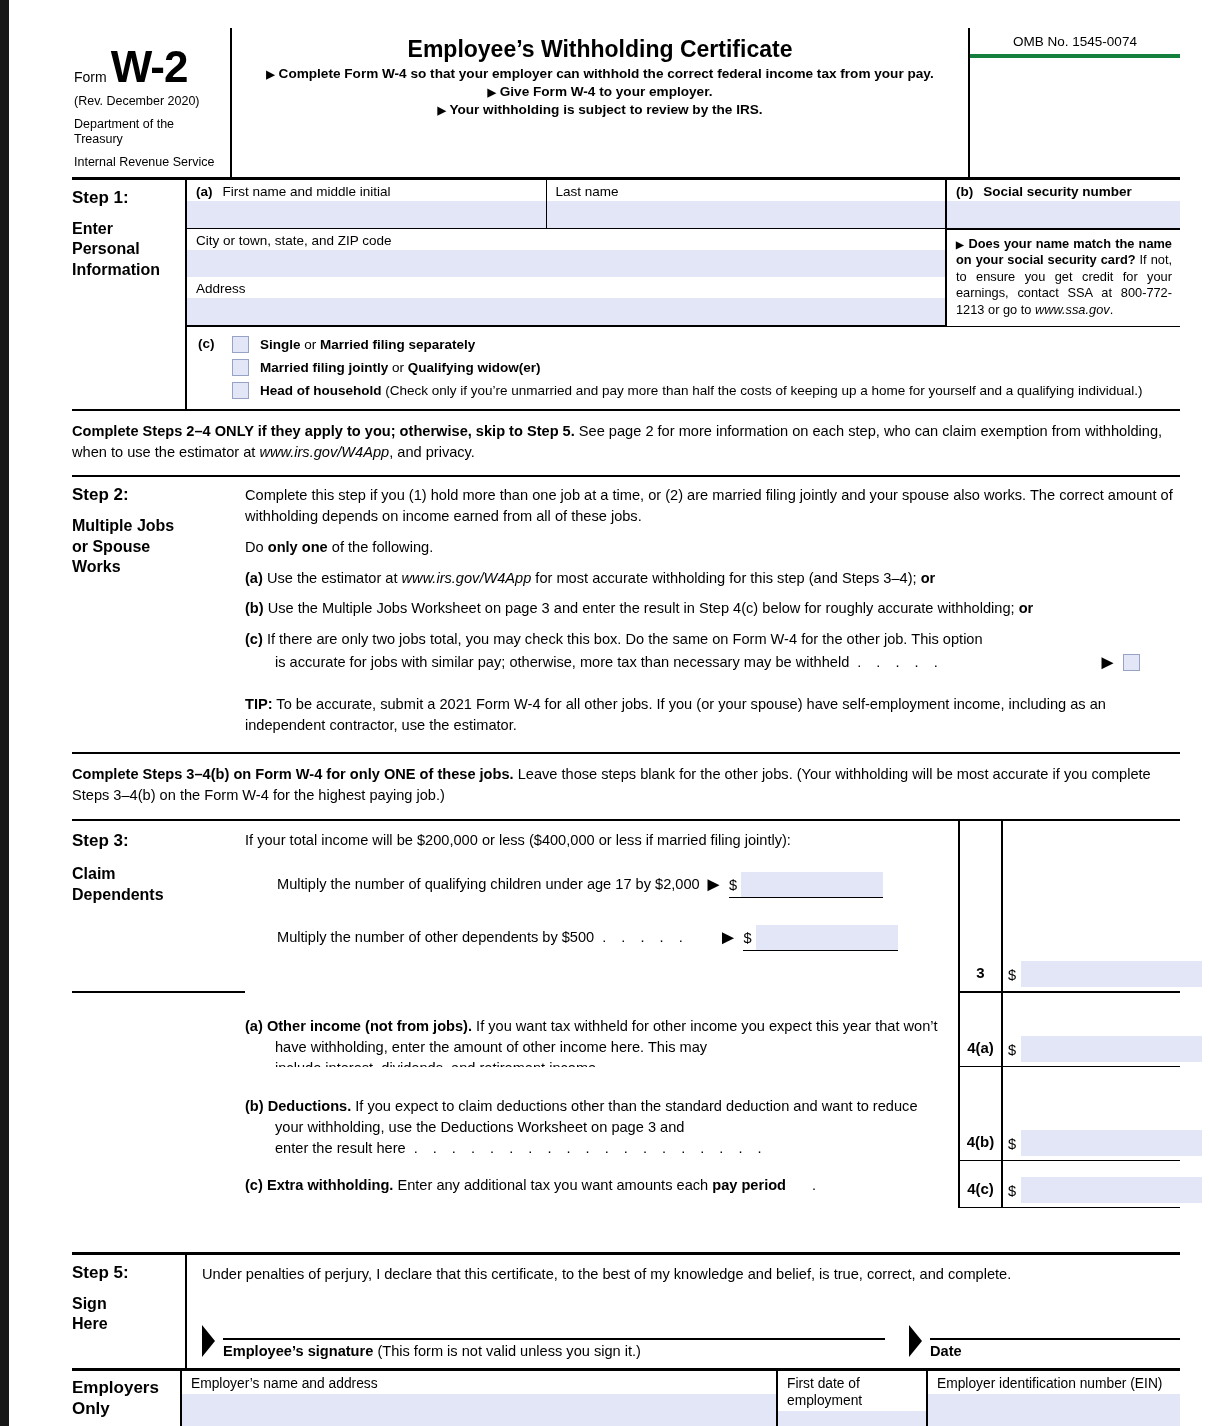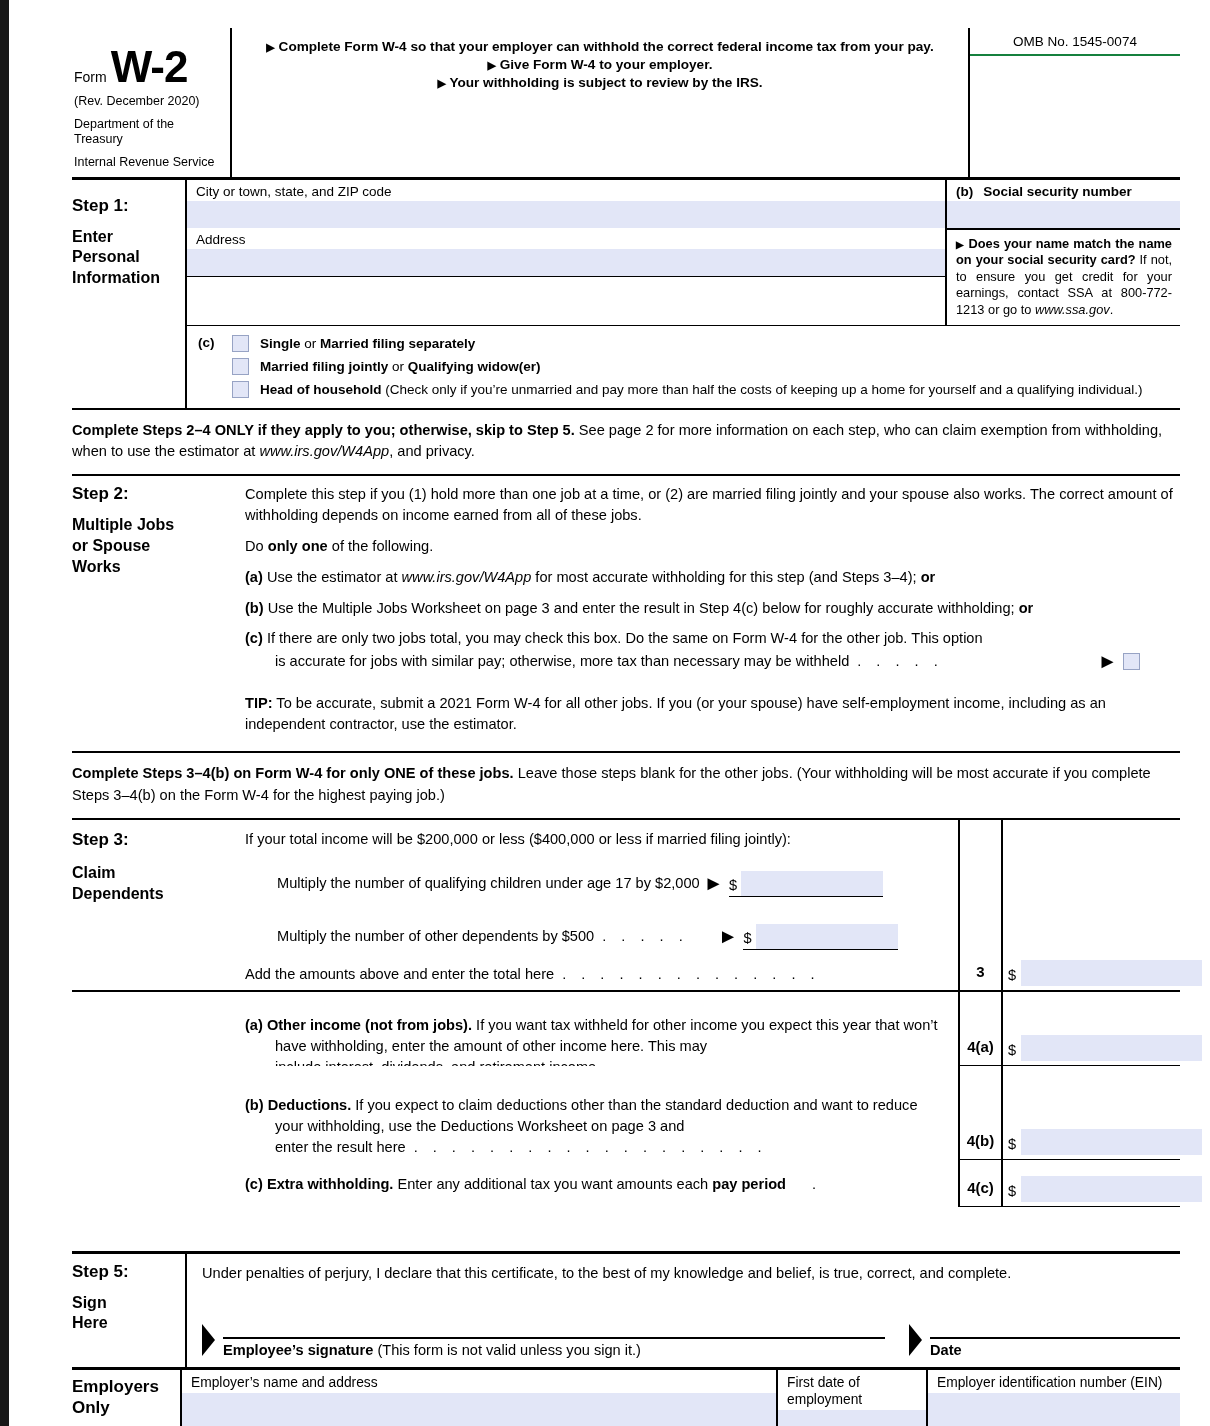--- a/index.html
+++ b/index.html
@@ -14,39 +14,39 @@
   .h-left { width:160px; border-right:2px solid #000; padding:14px 6px 6px 2px; }
   .h-form-word { font-size:14px; }
   .h-form-name { font-size:44px; font-weight:bold; letter-spacing:-1px; margin-left:4px; }
   .h-rev, .h-dept { font-size:12.5px; line-height:1.25;margin-top:7px; }
   .h-rev { margin-top:2px; }
   .h-center { flex:1; text-align:center; padding-top:8px; }
   .h-center h1 { font-size:23px; font-weight:bold; }
   .h-bullet { font-size:13.6px; font-weight:bold; margin-top:3px; }
   .h-bullet .arr { font-size:11px; }
   .h-right { width:212px; border-left:2px solid #000; text-align:center; }
-  .omb { font-size:13.5px; padding:6px 0 5px 0; border-bottom:2px solid #15803d; }
+  .omb { font-size:13.5px; padding:6px 0 5px 0; border-bottom:4px solid #15803d; }
   .year { font-size:42px; font-weight:bold; padding-top:8px; letter-spacing:1px; }
   .y-out { color:#fff; -webkit-text-stroke:2px #000; }
 
   
   .fld { background:#e2e6f7; border:none; outline:none; display:block;
          font:14px "Liberation Sans", sans-serif; color:#000; }
   .cb { width:17px; height:17px; background:#e2e6f7; border:1px solid #97a3c4; flex:none; }
   .steplbl { font-size:17px; font-weight:bold; }
   .stepsub { font-size:16px; font-weight:bold; margin-top:11px; line-height:1.3; }
   .body-t { font-size:14.6px; line-height:1.45; }
   .arr { font-weight:bold; }
   b { font-weight:bold; }
   i { font-style:italic; }
   .leader { flex:1; overflow:hidden; white-space:nowrap; word-spacing:11px; padding:0 8px; }
 
   
   .step1 { display:flex; border-bottom:2px solid #000; }
-  .s1-label { width:113px; padding-top:16px; }
+  .s1-label { width:113px; padding-top:8px; }
   .s1-label .stepsub { width:105px; }
   .s1-body { flex:1; border-left:2px solid #000; }
   .s1-top { display:flex; border-bottom:1px solid #000; }
   .s1-main { flex:1; }
   .row-names { display:flex; border-bottom:1px solid #000; }
   .cell { display:flex; flex-direction:column; }
   .cell-first { flex:360; }
   .cell-last { flex:400; border-left:1px solid #000; }
   .flabel { font-size:13.5px; padding:4px 0 2px 9px; }
   .flabel .tag { font-weight:bold; margin-right:10px; }
@@ -140,37 +140,48 @@
   <div class="content">
 
     <div class="hdr">
       <div class="h-left">
         <div><span class="h-form-word">Form</span><span class="h-form-name">W-2</span></div>
         <div class="h-rev">(Rev. December 2020)</div>
         <div class="h-dept">Department of the Treasury</div>
         <div class="h-dept">Internal Revenue Service</div>
       </div>
       <div class="h-center">
+        <h1>Employee’s Withholding Certificate</h1>
         <div class="h-bullet"><span class="arr">▶</span> <span>Complete Form W-4 so that your employer can withhold the correct federal income tax from your pay.</span></div>
         <div class="h-bullet"><span class="arr">▶</span> <span>Give Form W-4 to your employer.</span></div>
         <div class="h-bullet"><span class="arr">▶</span> <span>Your withholding is subject to review by the IRS.</span></div>
       </div>
       <div class="h-right">
         <div class="omb">OMB No. 1545-0074</div>
       </div>
     </div>
 
     <div class="step1">
       <div class="s1-label">
         <div class="steplbl">Step 1:</div>
         <div class="stepsub">Enter Personal Information</div>
       </div>
       <div class="s1-body">
         <div class="s1-top">
           <div class="s1-main">
+            <div class="row-names">
+              <div class="cell cell-first">
+                <div class="flabel"><span class="tag">(a)</span><span>First name and middle initial</span></div>
+                <input type="text" class="fld" style="">
+              </div>
+              <div class="cell cell-last">
+                <div class="flabel">Last name</div>
+                <input type="text" class="fld" style="">
+              </div>
+            </div>
             <div class="cell">
               <div class="flabel">City or town, state, and ZIP code</div>
               <input type="text" class="fld" style="">
             </div>
             <div class="cell row-addr">
               <div class="flabel">Address</div>
               <input type="text" class="fld" style="">
             </div>
           </div>
           <div class="s1-right">
@@ -259,24 +270,20 @@
         <span class="leader" style="flex:0 0 120px">.  .  .  .  .</span>
         <span class="arr">▶</span>
         <span class="usd">
             <span>$</span>
             <input type="text" class="fld" style="">
           </span>
       </div>
       <div class="c-num" style="grid-row:3;grid-column:3"></div>
       <div style="grid-row:3;grid-column:4"></div>
 
-      <div class="c-txt flexline b-full r-total" style="grid-row:4;grid-column:2">
-        <span>Add the amounts above and enter the total here</span>
-        <span class="leader">.  .  .  .  .  .  .  .  .  .  .  .  .  .</span>
-      </div>
       <div class="c-num b-full" style="grid-row:4;grid-column:3">3</div>
       <div class="c-amt b-full" style="grid-row:4;grid-column:4">
         <span>$</span>
           <input type="text" class="fld" style="">
       </div>
 
       <div class="c-txt r-4a" style="grid-row:5;grid-column:2">
         <div class="para"><b>(a)</b> <b>Other income (not from jobs).</b><span> If you want tax withheld for other income you expect this year that won’t have withholding, enter the amount of other income here. This may</span></div>
         <div class="lastline">
             <span>include interest, dividends, and retirement income</span>

